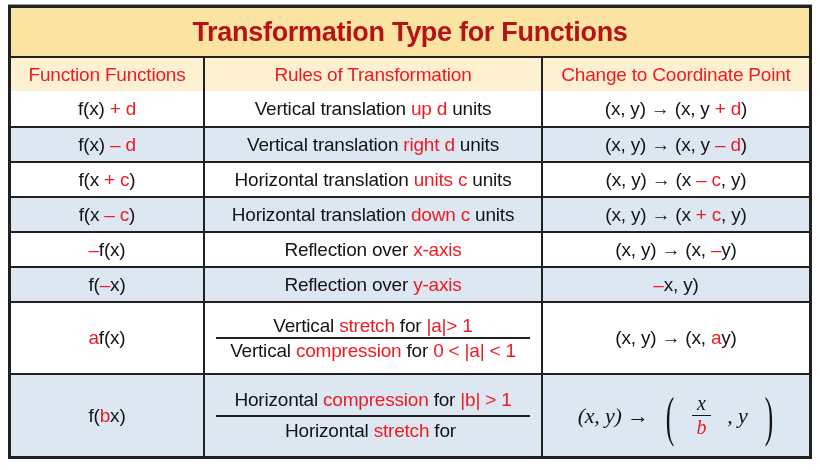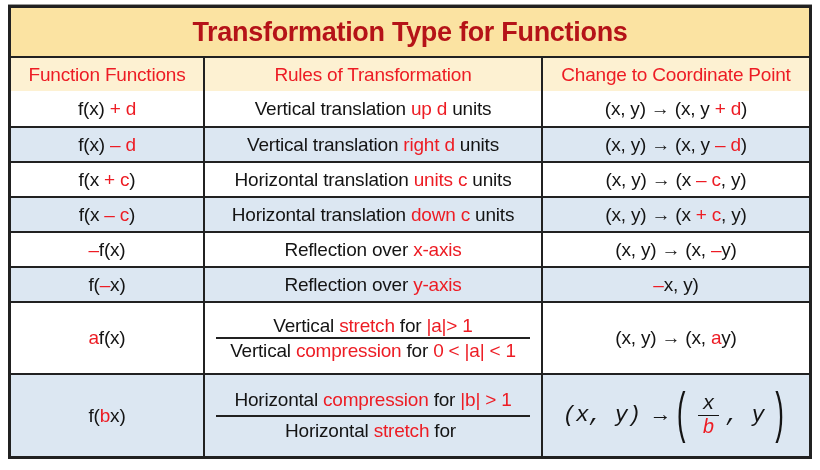--- a/index.html
+++ b/index.html
@@ -23,22 +23,22 @@
   .row-white{background:#ffffff;}
   .row-blue{background:var(--blue);}
   .body-row{height:35px;}
   .group-a{height:72px;}
   .group-b{height:83px;}
   .subcol{display:flex;flex-direction:column;align-items:stretch;justify-content:stretch;
     padding:11px;}
   .sub{flex:1;display:flex;align-items:center;justify-content:center;box-sizing:border-box;}
   .sub + .sub{border-top:2px solid #212121;}
   
-  .math{font-family:Liberation Mono, monospace;font-style:italic;font-size:22px;color:#141414;
-    display:flex;align-items:center;gap:5px;}
+  .math{font-family:Liberation Serif, serif;font-style:italic;font-size:22px;color:#141414;
+    display:flex;align-items:center;gap:15px;}
   .math .paren{display:inline-block;font-style:normal;font-size:30px;font-weight:400;
     transform:scaleY(1.85) scaleX(0.85);line-height:1;margin:0 1px;}
   .math .frac{display:inline-flex;flex-direction:column;align-items:center;line-height:1.05;
     font-size:20px;margin:0 1px;}
   .math .frac .num{padding:0 5px 1px 5px;border-bottom:1.6px solid #141414;}
   .math .frac .den{padding:1px 5px 0 5px;}
 </style>
 </head>
 <body>
 

